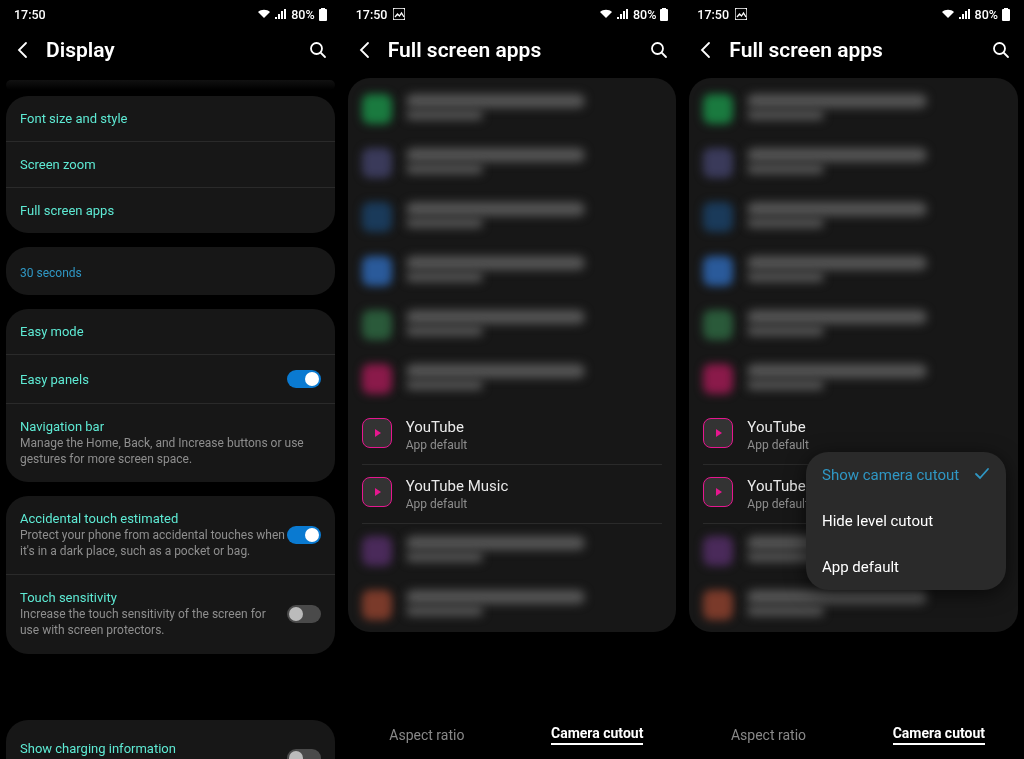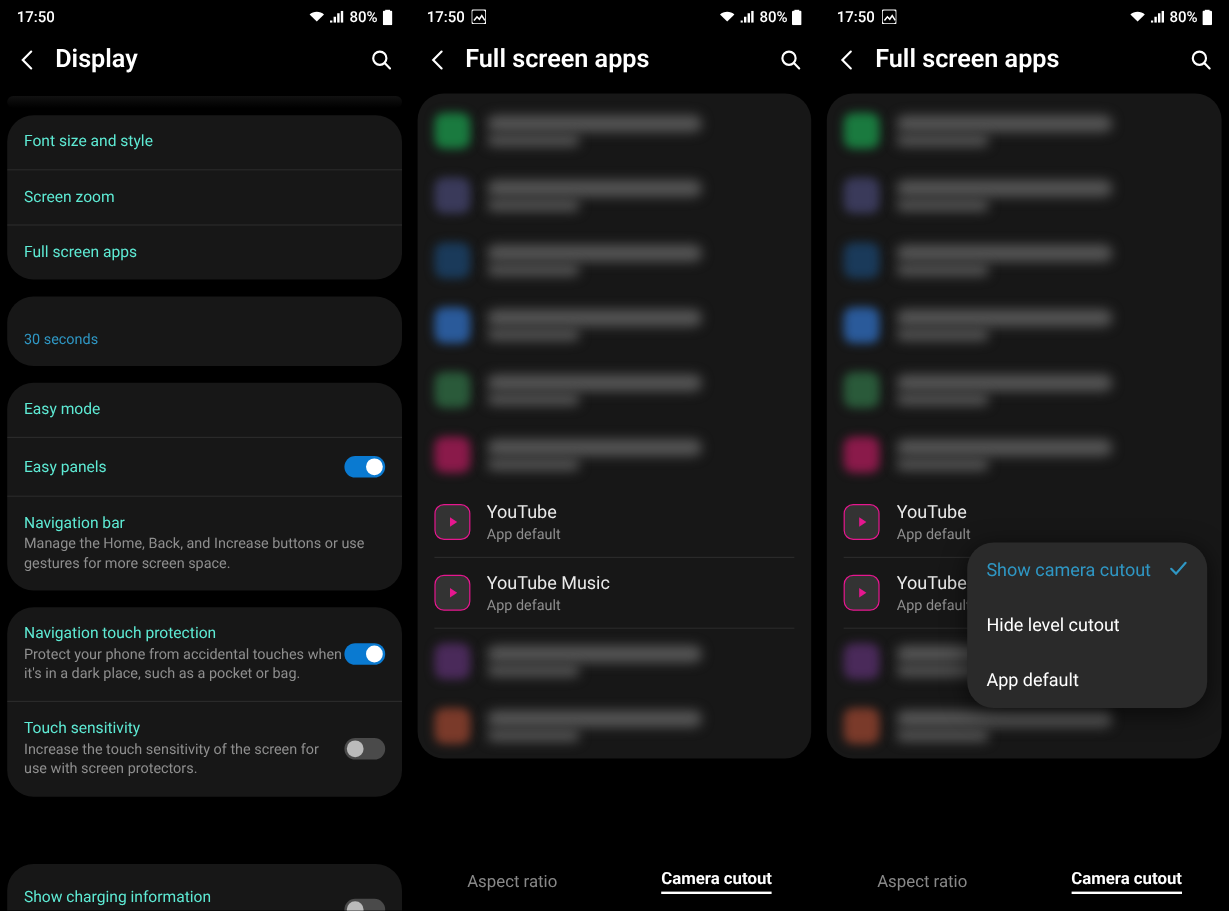--- a/index.html
+++ b/index.html
@@ -13,27 +13,27 @@
 .header{display:flex;align-items:center;padding:10px 12px 18px 12px}
 .hdr-back{width:22px;height:22px;display:flex;align-items:center;justify-content:center}
 .hdr-title{font-size:21px;font-weight:600;margin-left:12px;flex:1}
 .hdr-search{width:22px;height:22px;display:flex;align-items:center;justify-content:center}
 .card{background:#171717;border-radius:22px;margin:0 6px 14px 6px;overflow:hidden}
 .row{padding:15px 14px;border-bottom:1px solid #2a2a2a;display:flex;align-items:center}
 .row:last-child{border-bottom:none}
 .row .txt{flex:1}
 .row .ttl{font-size:13px;color:#5eead4}
 .row .sub{font-size:12px;color:#8e8e8e;margin-top:2px;line-height:1.3}
-.row .val{font-size:12px;color:#2f97c4;margin-top:14px}
+.row .val{font-size:12px;color:#2f97c4;margin-top:4px}
 .toggle{width:34px;height:18px;border-radius:18px;background:#4a4a4a;position:relative}
 .toggle::after{content:"";width:14px;height:14px;border-radius:50%;background:#bbb;position:absolute;top:2px;left:2px}
 .toggle.on{background:#0a7ad1}
 .toggle.on::after{background:#fff;left:auto;right:2px}
 .apps{background:#171717;border-radius:22px;margin:0 6px 6px 6px;overflow:hidden;padding-top:4px}
-.app{display:flex;align-items:center;padding:12px 14px}
+.app{display:flex;padding:12px 14px}
 .app .ico{width:30px;height:30px;border-radius:8px;margin-right:14px;background:#333}
 .app .info{flex:1}
 .app .ttl{font-size:15px;color:#eaeaea}
 .app .sub{font-size:12px;color:#8e8e8e;margin-top:2px}
 .app.blur .ttl,.app.blur .sub{filter:blur(5px);background:#555;border-radius:8px;color:transparent}
 .app.blur .ttl{width:70%;height:14px}
 .app.blur .sub{width:30%;height:10px}
 .app.blur .ico{filter:blur(4px)}
 .yticon{background:#000;border:1.5px solid #e6178f;border-radius:9px;display:flex;align-items:center;justify-content:center;box-sizing:border-box}
 .yticon svg{display:block}
@@ -129,21 +129,21 @@
           <div class="row">
             <div class="txt">
               <div class="ttl">Navigation bar</div>
               <div class="sub">Manage the Home, Back, and Increase buttons or use gestures for more screen space.</div>
             </div>
           </div>
         </div>
         <div class="card">
           <div class="row">
             <div class="txt">
-              <div class="ttl">Navigation touch protection</div>
+              <div class="ttl">Accidental touch estimated</div>
               <div class="sub">Protect your phone from accidental touches when it's in a dark place, such as a pocket or bag.</div>
             </div>
             <div class="toggle on"></div>
           </div>
           <div class="row">
             <div class="txt">
               <div class="ttl">Touch sensitivity</div>
               <div class="sub">Increase the touch sensitivity of the screen for use with screen protectors.</div>
             </div>
             <div class="toggle"></div>

